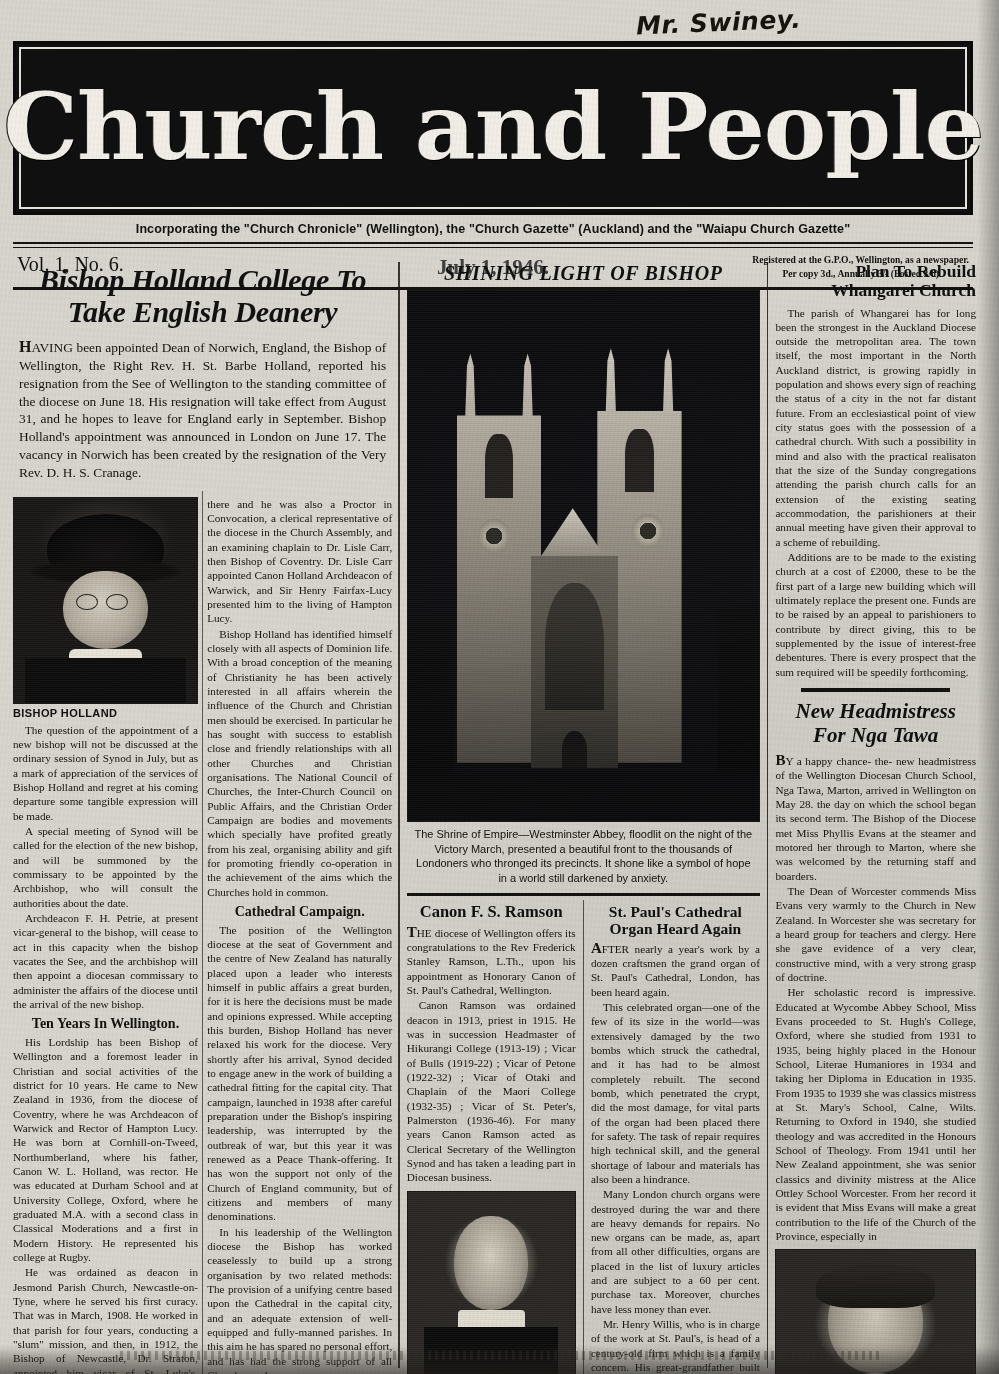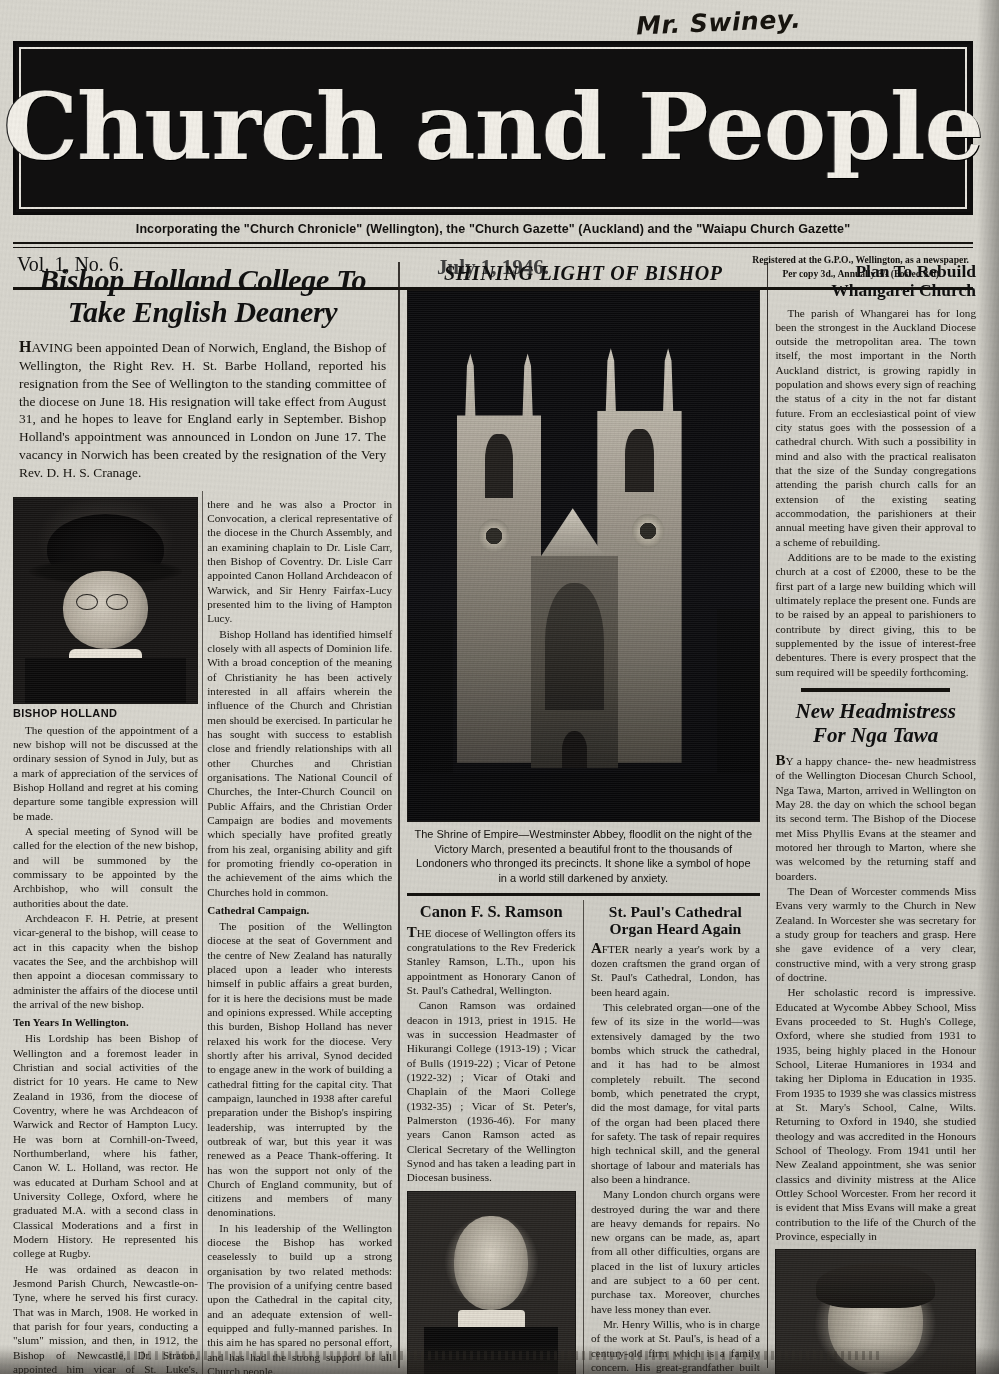--- a/index.html
+++ b/index.html
@@ -108,22 +108,22 @@
   .photo::after{
     content:"";position:absolute;inset:0;
     background:repeating-linear-gradient(0deg,rgba(255,255,255,.05) 0 1px,rgba(0,0,0,.05) 1px 2px);
     pointer-events:none;
   }
   .capt{
     font-family:"Liberation Sans",sans-serif;font-weight:700;font-size:11px;
     color:#121010;letter-spacing:.4px;padding:3px 0 4px;
   }
   .subhead{
-    font-family:"Liberation Serif",serif;font-weight:700;font-size:11px;
-    text-align:left;color:#14120f;margin:4px 0 2px;
+    font-family:"Liberation Serif",serif;font-weight:700;font-size:14px;
+    text-align:center;color:#14120f;margin:4px 0 2px;
   }
 
   
   .cen-head{
     font-family:"Liberation Serif",serif;font-style:italic;font-weight:700;
     font-size:20px;text-align:center;color:#111;letter-spacing:.6px;margin:2px 0 5px;
   }
   .abbey-caption{
     font-family:"Liberation Sans",sans-serif;font-size:11px;line-height:1.33;
     color:#16130f;text-align:center;padding:5px 4px 5px;
@@ -345,21 +345,21 @@
       </div>
 
       <div class="r-rule"></div>
 
       <div class="r-head-it">
         <span>New Headmistress</span><br>
         <span>For Nga Tawa</span>
       </div>
       <div class="txt">
         <p style="text-indent:0"><span class="bigcap">B</span><span>Y a happy chance- the- new headmistress of the Wellington Diocesan Church School, Nga Tawa, Marton, arrived in Wellington on May 28. the day on which the school began its second term.   The Bishop of the Diocese met Miss Phyllis Evans at the steamer and motored her through to Marton, where she was welcomed by the returning staff and boarders.</span></p>
-        <p>The Dean of Worcester commends Miss Evans very warmly to the Church in New Zealand.  In Worcester she was secretary for a study group for teachers and grasp.  Here she gave evidence of a very clear, constructive mind, with a very strong grasp of doctrine.</p>
+        <p>The Dean of Worcester commends Miss Evans very warmly to the Church in New Zealand.  In Worcester she was secretary for a heard group for teachers and clergy.  Here she gave evidence of a very clear, constructive mind, with a very strong grasp of doctrine.</p>
         <p>Her scholastic record is impressive. Educated at Wycombe Abbey School, Miss Evans proceeded to St. Hugh's College, Oxford, where she studied from 1931 to 1935, being highly placed in the Honour School, Literae Humaniores in 1934 and taking her Diploma in Education in 1935.  From 1935 to 1939 she was classics mistress at St. Mary's School, Calne, Wilts. Returning to Oxford in 1940, she studied theology and was accredited in the Honours School of Theology. From 1941 until her New Zealand appointment, she was senior classics and divinity mistress at the Alice Ottley School Worcester.  From her record it is evident that Miss Evans will make a great contribution to the life of the Church of the Province, especially in</p>
       </div>
 
       <div class="photo" style="height:205px;margin-top:6px;
            background:
              radial-gradient(ellipse 34% 28% at 50% 36%, #d8d1c2 0%, #958f83 50%, #2b2825 90%),
              linear-gradient(180deg,#16130f 0%,#0b0a09 100%);">
         <div style="position:absolute;left:26%;top:10%;width:48%;height:50%;border-radius:48%;
              background:radial-gradient(ellipse at 50% 44%,#e6dfd0 0%,#ada697 62%,#625d55 100%);"></div>
         <div style="position:absolute;left:20%;top:6%;width:60%;height:22%;border-radius:50% 50% 30% 30%;

